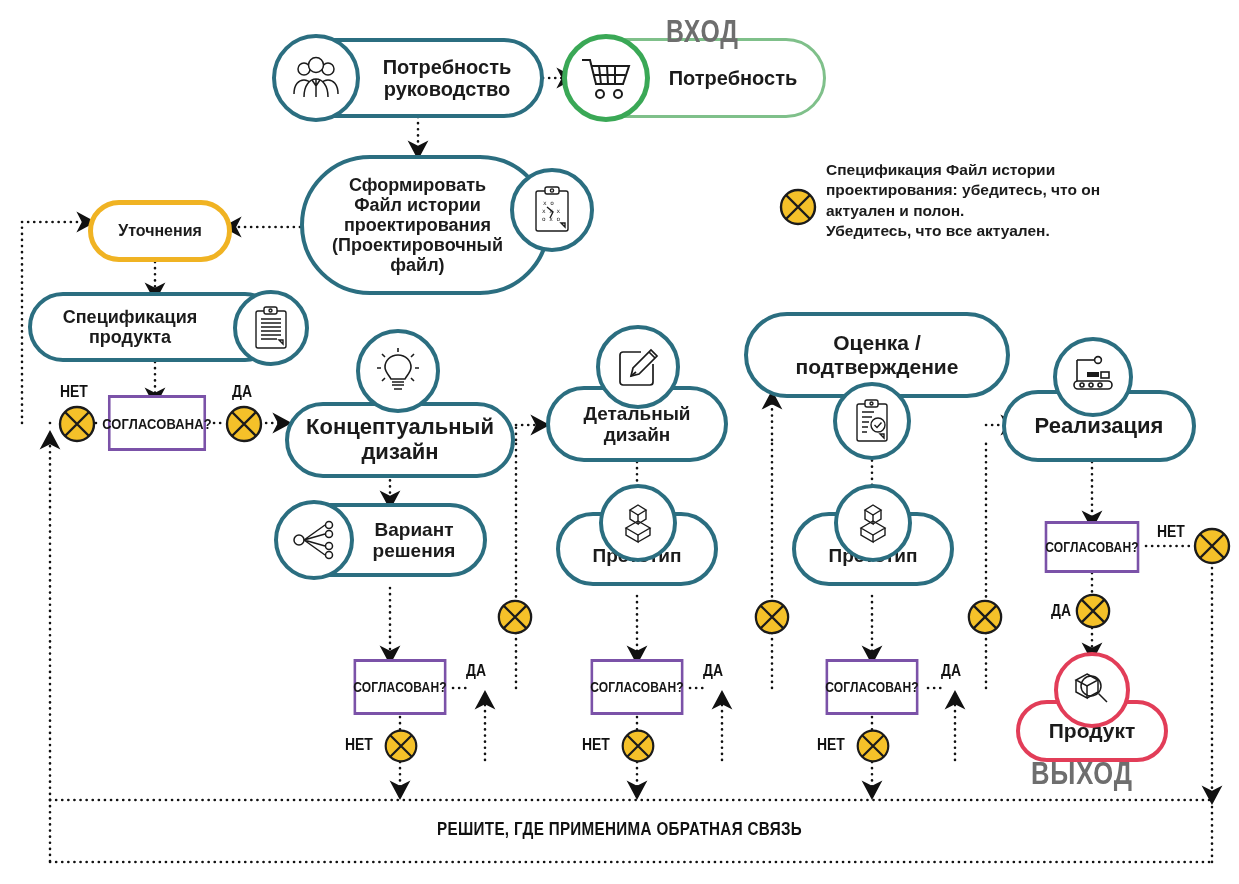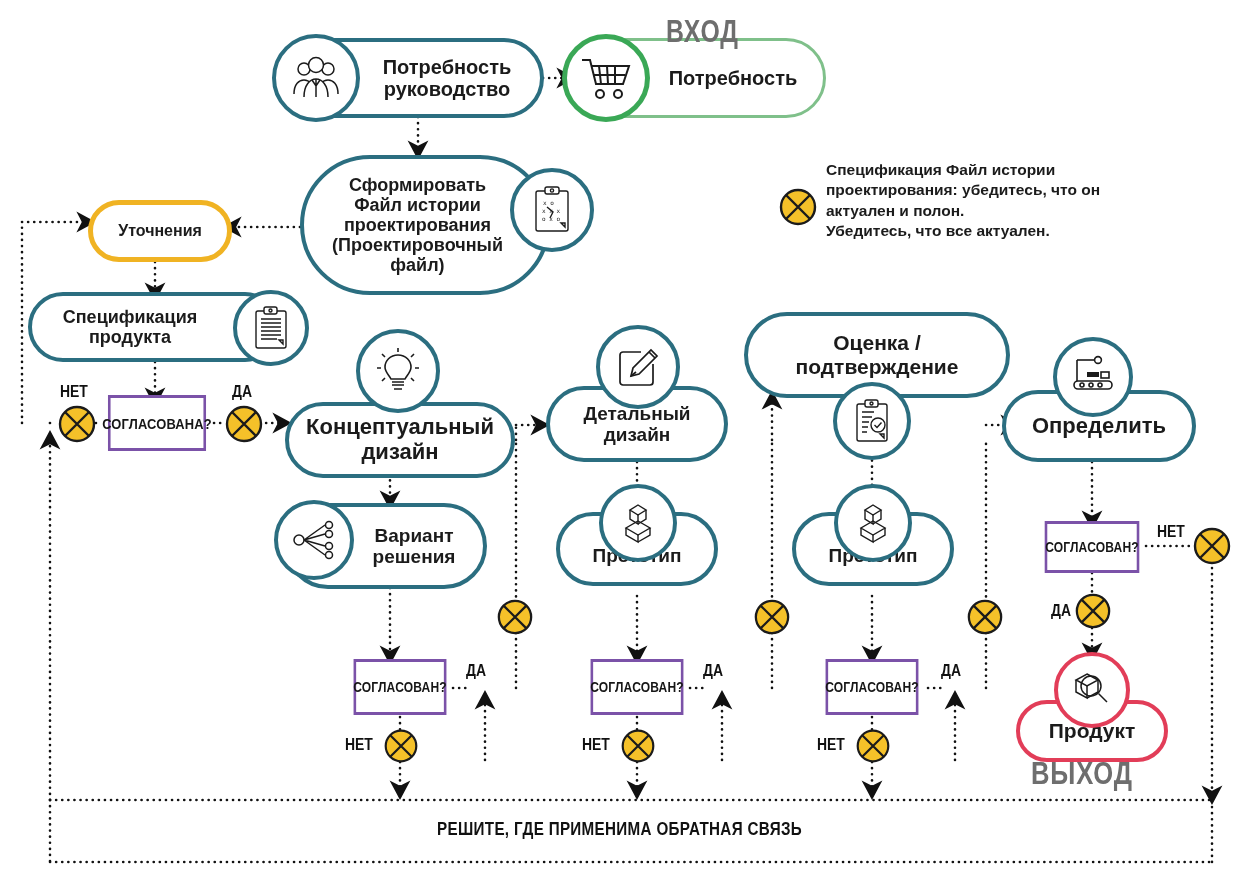--- a/index.html
+++ b/index.html
@@ -246,21 +246,21 @@
 дизайн</span>
   </div>
   <div class="bubble" style="left:356px;top:329px;width:84px;height:84px;">
     <svg width="48" height="50" viewBox="0 0 48 50" stroke="#1b1b1b" stroke-width="1.6" fill="none">
       <path d="M24,9 C16,9 11,15 11,21 C11,26 15,29 17,33 L31,33 C33,29 37,26 37,21 C37,15 32,9 24,9Z"></path>
       <path d="M18,36 H30 M18,39 H30 M20,43 H28"></path>
       <path d="M24,2 V6 M8,8 L11,11 M40,8 L37,11 M3,22 H7 M41,22 H45 M8,35 L11,32 M40,35 L37,32"></path>
     </svg>
   </div>
 
-  <div class="node" style="left:285px;top:503px;width:202px;height:86px;font-size:19px;padding-left:56px;">
+  <div class="node" style="left:285px;top:503px;width:202px;height:74px;font-size:19px;padding-left:56px;">
     <span style="white-space:pre-line;">Вариант
 решения</span>
   </div>
   <div class="bubble" style="left:274px;top:500px;width:80px;height:80px;">
     <svg width="46" height="42" viewBox="0 0 46 42" stroke="#1b1b1b" stroke-width="1.5" fill="none">
       <circle cx="8" cy="21" r="5"></circle>
       <circle cx="38" cy="6" r="3.5"></circle>
         <circle cx="38" cy="15" r="3.5"></circle>
       <circle cx="38" cy="27" r="3.5"></circle>
         <circle cx="38" cy="36" r="3.5"></circle>
@@ -372,21 +372,21 @@
   <div class="ynlabel" style="left:941px;top:661px;">ДА</div>
   <div class="ynlabel" style="left:817px;top:735px;">НЕТ</div>
   <div class="xmark" style="left:855px;top:728px;">
     <svg width="36" height="36" viewBox="0 0 40 40">
       <circle cx="20" cy="20" r="17" fill="#f5c129" stroke="#1b1b1b" stroke-width="2.4"></circle>
       <path d="M8,8 L32,32 M32,8 L8,32" stroke="#1b1b1b" stroke-width="2.4"></path>
     </svg>
   </div>
 
   <div class="node" style="left:1002px;top:390px;width:194px;height:72px;font-size:22px;">
-    <span>Определить</span>
+    <span>Реализация</span>
   </div>
   <div class="bubble" style="left:1053px;top:337px;width:80px;height:80px;">
     <svg width="48" height="44" viewBox="0 0 48 44" stroke="#1b1b1b" stroke-width="1.6" fill="none">
       <path d="M8,5 V26"></path>
         <path d="M8,5 H26"></path>
         <circle cx="29" cy="5" r="3.4"></circle>
       <path d="M20,10 L24,17 M24,17 L18,17 L18,22 L30,22 L30,17 L24,17Z" fill="#1b1b1b" stroke="none"></path>
       <rect x="32" y="17" width="8" height="6"></rect>
       <rect x="5" y="26" width="38" height="8" rx="4"></rect>
       <circle cx="13" cy="30" r="2"></circle>

